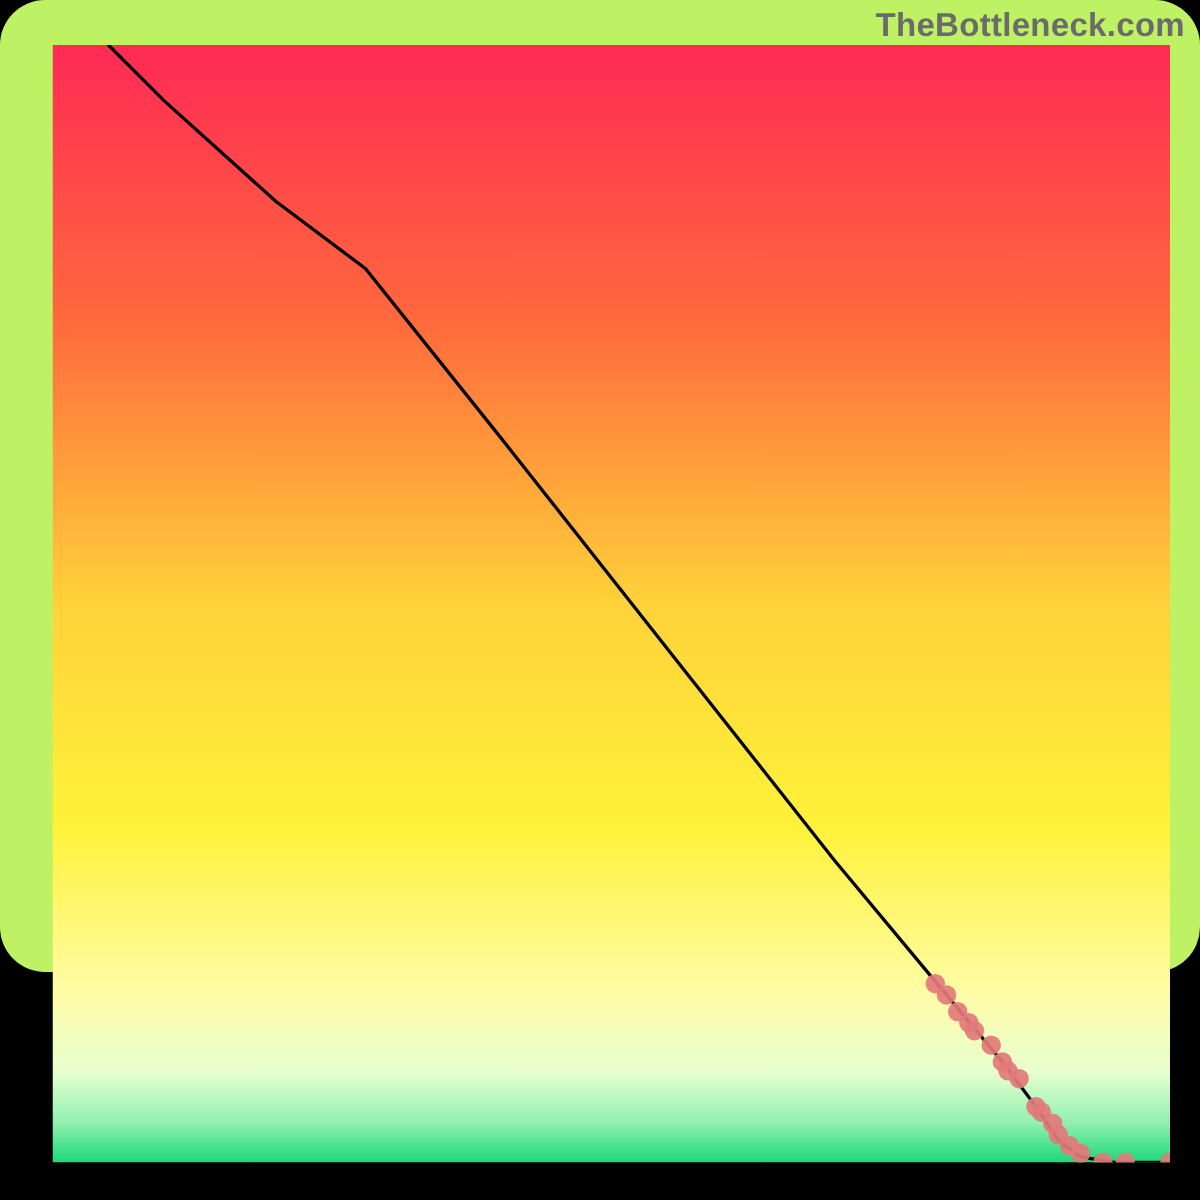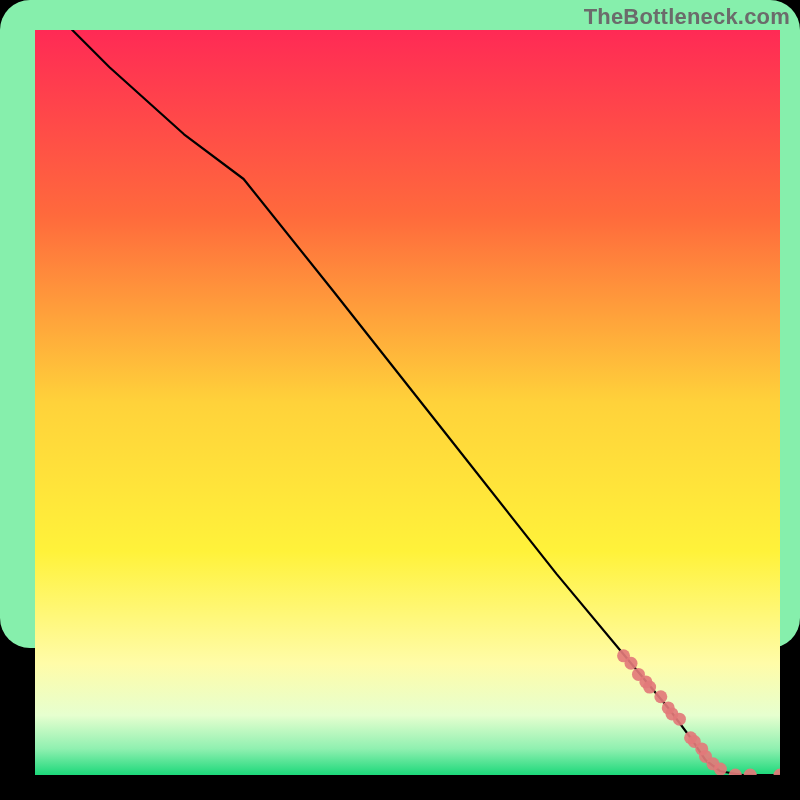--- a/index.html
+++ b/index.html
@@ -1,21 +1,21 @@
 <!DOCTYPE html>
 <html><head>
 <meta charset="utf-8">
 <style>
   * { margin: 0; padding: 0; box-sizing: border-box; }
   html, body { width: 800px; height: 800px; overflow: hidden; background: #000; }
   .frame {
     position: relative;
     width: 800px;
     height: 648px;
-    background: #86efac;
+    background: #bef264;
     border-radius: 30px;
   }
   .watermark {
     position: absolute;
     top: 4px;
     right: 10px;
     font-family: Arial, Helvetica, sans-serif;
     font-size: 22px;
     font-weight: bold;
     color: #6b6b6b;

